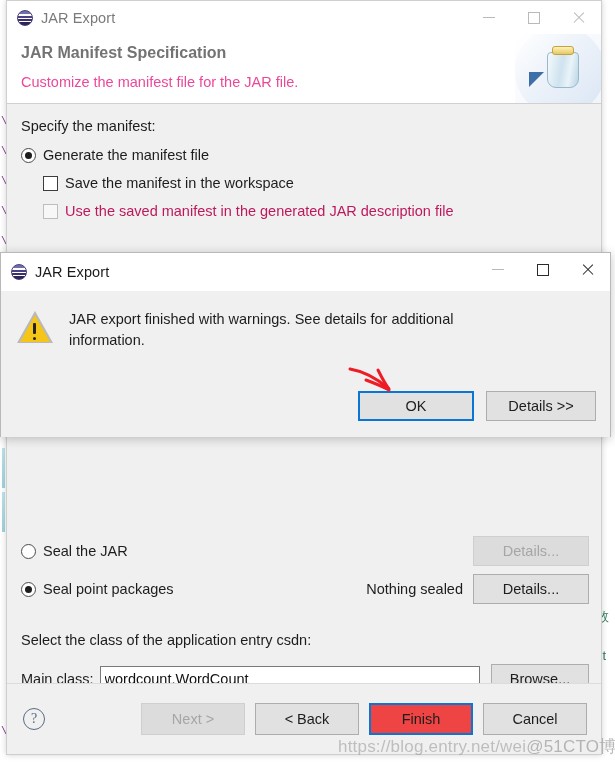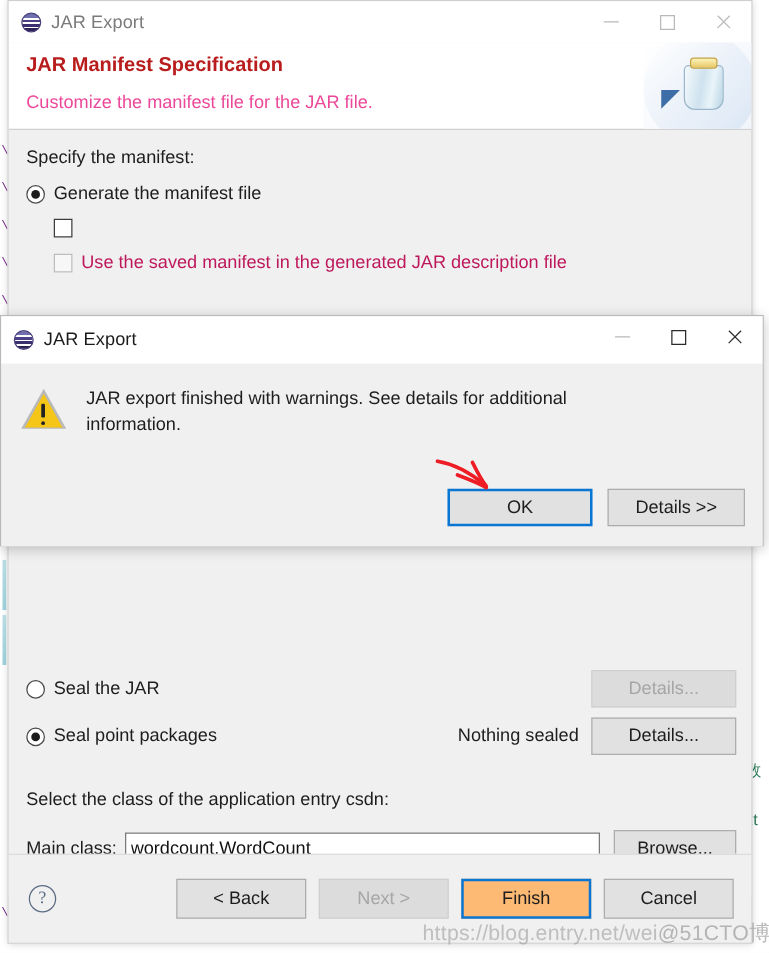--- a/index.html
+++ b/index.html
@@ -100,21 +100,21 @@
 
   
   #wizard-header {
     position: relative;
     height: 70px;
     background: #ffffff;
     border-bottom: 1px solid #d0d0d0;
     padding: 8px 14px 0 14px;
   }
   #page-title {
-    font-size: 16px; font-weight: bold; color: #b91c1c;
+    font-size: 16px; font-weight: bold; color: #737373;
     margin: 2px 0 0 0;
   }
   #page-subtitle {
     font-size: 14.5px; color: #ec4899;
     margin-top: 12px;
   }
   #header-art {
     position: absolute; right: 0; top: 0;
     width: 86px; height: 69px;
     background: linear-gradient(135deg,#ffffff 0%, #eef3fa 45%, #dce7f5 100%);
@@ -264,21 +264,21 @@
     background: #e1e1e1;
     border: 1px solid #adadad;
     font-size: 14.5px;
     font-family: "Liberation Sans", sans-serif;
     color: #1d1d1d;
     display: flex; align-items: center; justify-content: center;
   }
   .nav-btn.disabled { color: #a6a6a6; background: #dcdcdc; border-color: #cfcfcf; }
   .nav-btn.focused {
     border: 2px solid #0a76d4;
-    background: #fdba74;
+    background: #ef4444;
   }
 
   
   #dialog {
     position: absolute;
     left: 0px; top: 252px;
     width: 611px; height: 185px;
     background: #f0f0f0;
     border: 1px solid #b8b8b8;
     box-shadow: 0 2px 10px rgba(0,0,0,.22);
@@ -428,20 +428,21 @@
 
     <div class="label-line">Specify the manifest:</div>
 
     <div class="row opt-row">
       <span class="radio on"></span>
       <span>Generate the manifest file</span>
     </div>
 
     <div class="row opt-row indent-1">
       <span class="check"></span>
+      <span>Save the manifest in the workspace</span>
     </div>
 
     <div class="row opt-row indent-1">
       <span class="check disabled"></span>
       <span class="muted">Use the saved manifest in the generated JAR description file</span>
     </div>
 
     <div class="ghost-field"></div>
     <div class="ghost-btn"></div>
 
@@ -469,22 +470,22 @@
         <input id="mainclass-input" type="text" value="wordcount.WordCount" style="">
         <span id="browse-btn" class="btn">Browse...</span>
       </div>
     </div>
 
   </div>
 
   <div id="wizard-footer">
     <div id="help-icon">?</div>
     <div id="footer-btns">
+      <div class="nav-btn disabled">Next &gt;</div>
       <div class="nav-btn">&lt; Back</div>
-      <div class="nav-btn disabled">Next &gt;</div>
       <div class="nav-btn focused">Finish</div>
       <div class="nav-btn">Cancel</div>
     </div>
   </div>
 </div>
 
 <div id="dialog">
 
   <div id="dialog-titlebar">
     <span class="win-icon">

